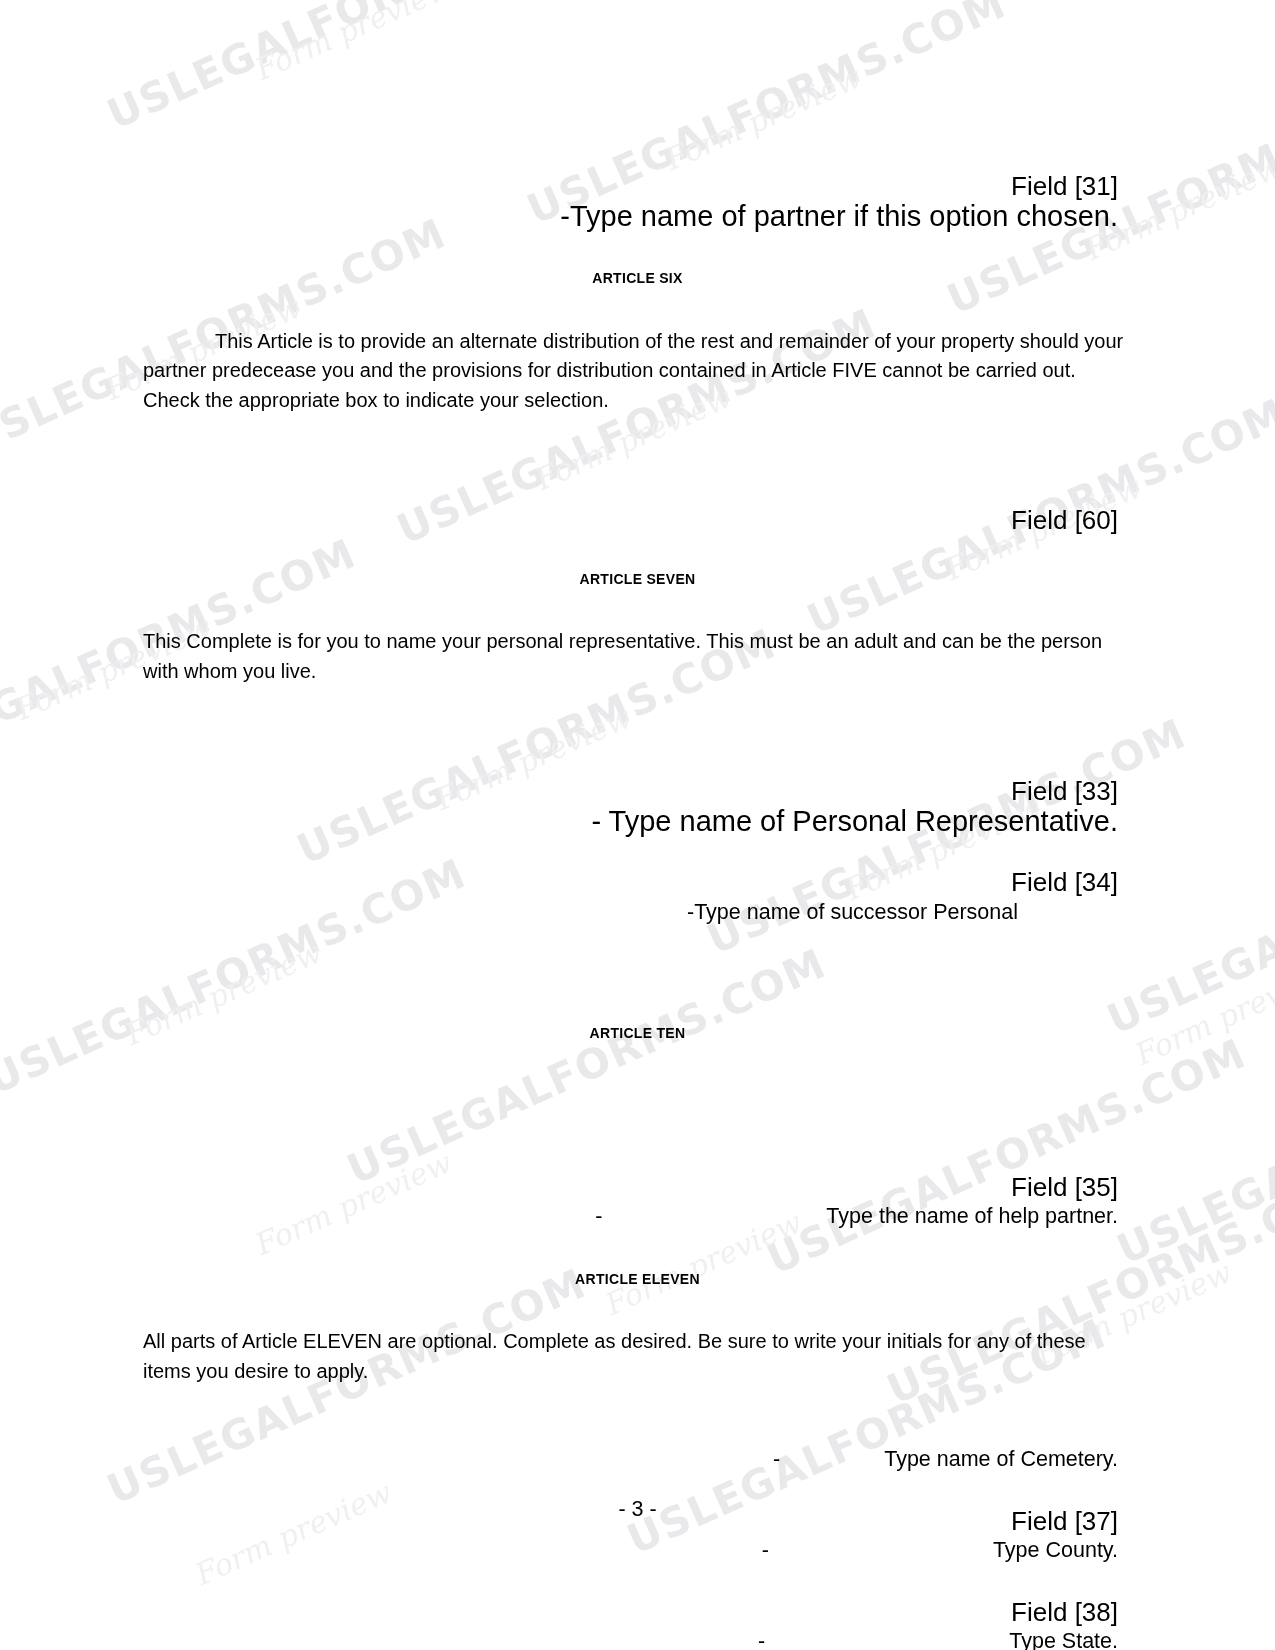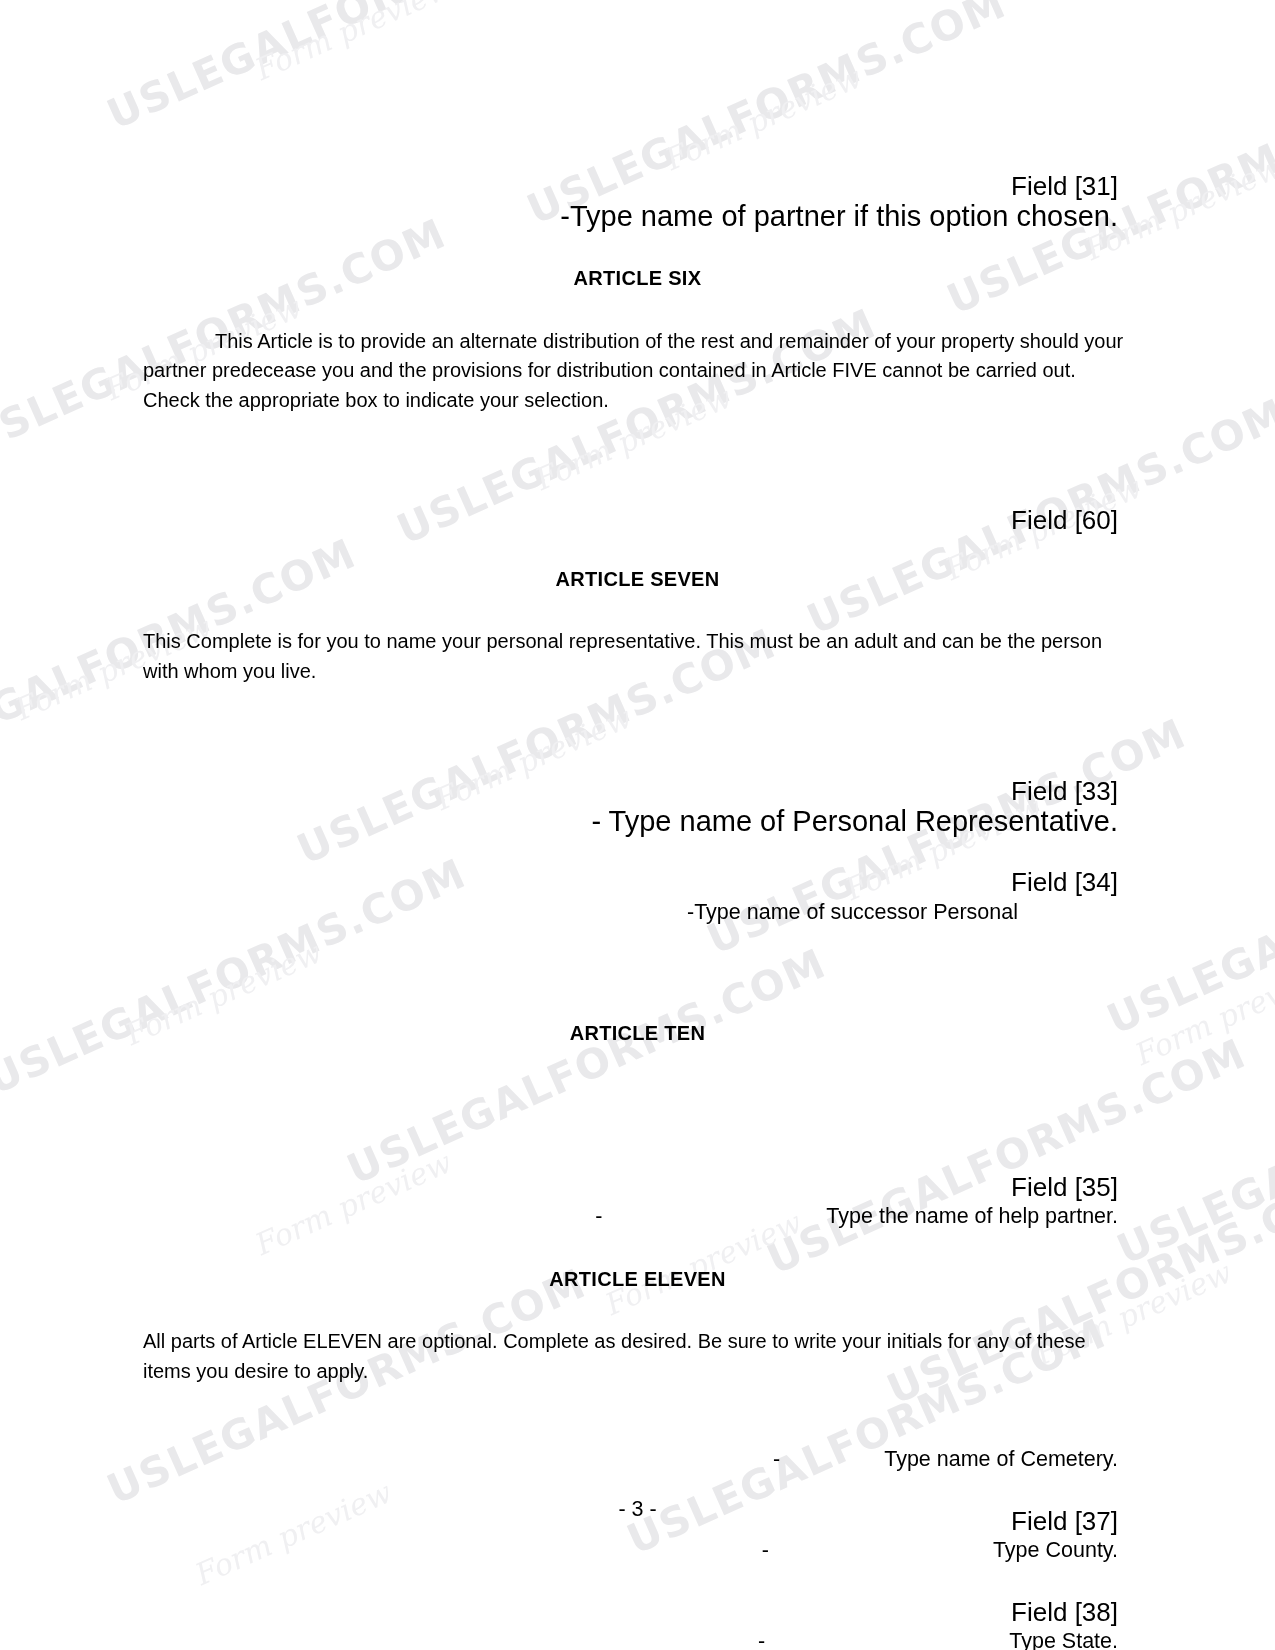--- a/index.html
+++ b/index.html
@@ -63,21 +63,21 @@
     line-height: 29.5px;
   }
 
   .spacer-sm { height: 29px; }
   .spacer-md { height: 33px; }
   .spacer-lg { height: 59px; }
 
   .article-heading {
     text-align: center;
     font-weight: bold;
-    font-size: 20px;
+    font-size: 14px;
     line-height: 29.5px;
     letter-spacing: 0.3px;
   }
 
   .para {
     font-size: 20px;
     line-height: 29.5px;
     text-align: left;
   }
   .para .indent { display: inline-block; width: 72px; }

